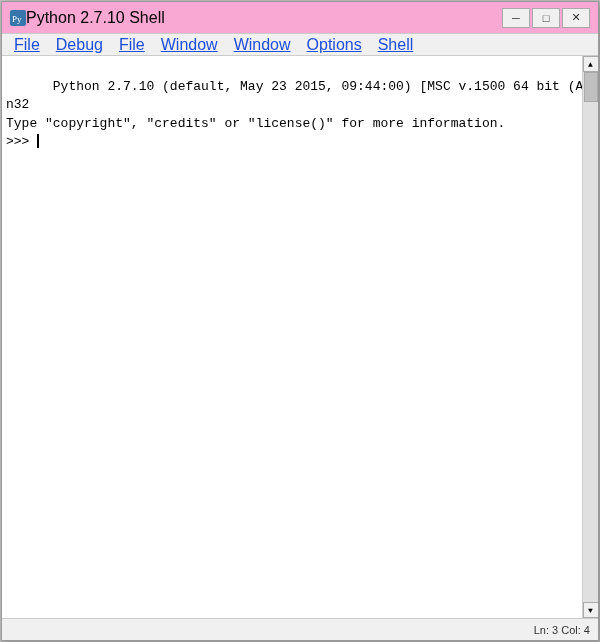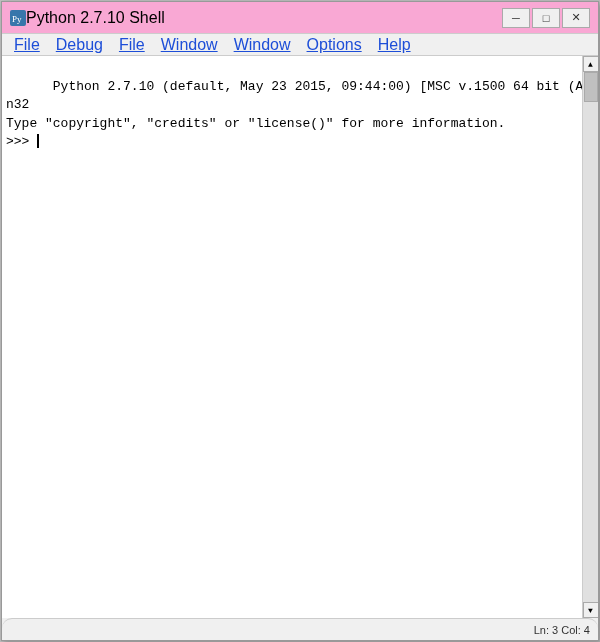--- a/index.html
+++ b/index.html
@@ -160,21 +160,20 @@
     
     .status-bar {
       height: 22px;
       background: #f0f0f0;
       border-top: 1px solid #ccc;
       display: flex;
       align-items: center;
       justify-content: flex-end;
       padding: 0 8px;
       flex-shrink: 0;
-      border-radius: 10px;
     }
 
     .status-text {
       font-family: 'Segoe UI', Arial, sans-serif;
       font-size: 11px;
       color: #333;
     }
 
     
     .python-icon {
@@ -200,21 +199,21 @@
     </div>
   </div>
 
   <div class="menu-bar">
     <span class="menu-item">File</span>
     <span class="menu-item">Debug</span>
     <span class="menu-item">File</span>
     <span class="menu-item">Window</span>
     <span class="menu-item">Window</span>
     <span class="menu-item">Options</span>
-    <span class="menu-item">Help</span>
+    <span class="menu-item">Shell</span>
   </div>
 
   <div class="shell-area" style="position: relative;">
     <div class="shell-content">
       <span>Python 2.7.10 (default, May 23 2015, 09:44:00) [MSC v.1500 64 bit (AMD64)] on wi</span>
 <span>n32</span>
 <span>Type "copyright", "credits" or "license()" for more information.</span>
 <span><span>&gt;&gt;&gt; </span><span class="cursor"></span></span>
     </div>
 

